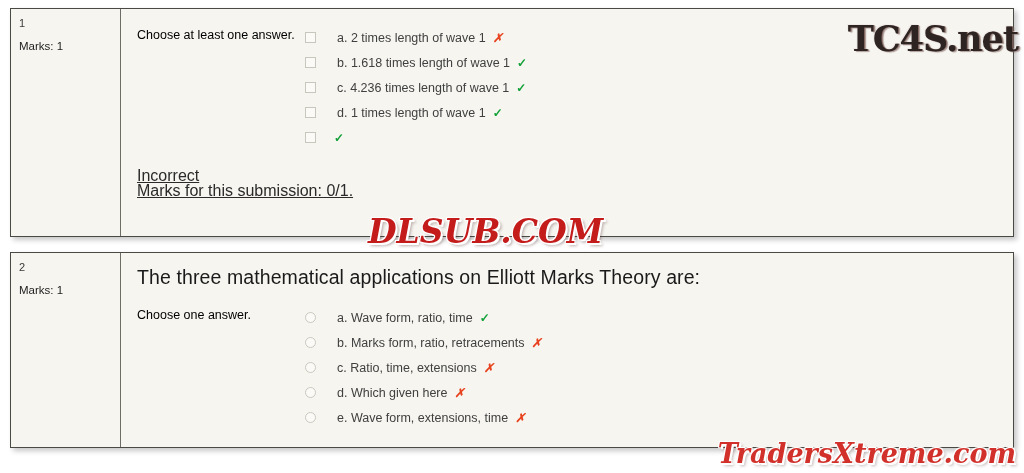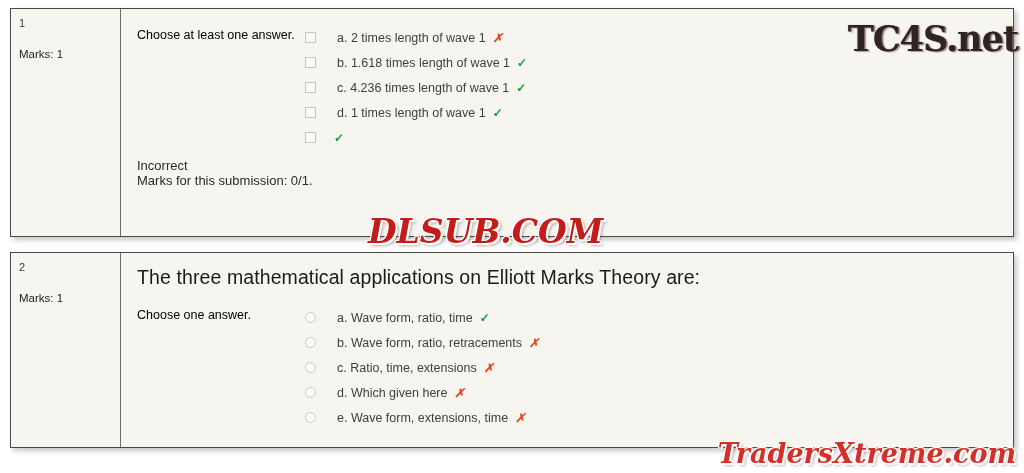--- a/index.html
+++ b/index.html
@@ -61,21 +61,21 @@
   }
   .q-number {
     font-size: 11px;
     color: #3a3a3a;
     line-height: 14px;
   }
   .q-marks {
     font-size: 11.5px;
     color: #222222;
     line-height: 16px;
-    margin-top: 16px;
+    margin-top: 8px;
   }
 
   
   .q-body {
     flex: 1 1 auto;
     position: relative;
     padding: 0;
     box-sizing: border-box;
   }
 
@@ -150,24 +150,25 @@
     font-size: 12px;
     padding-left: 7px;
     line-height: 16px;
     font-weight: bold;
   }
   .mark-correct { color: #11a037; }
   .mark-wrong { color: #e8431f; font-style: italic; }
 
   .q-feedback {
     padding-left: 16px;
-    margin-top: 8px;
-    font-size: 13px;
+    margin-top: 18px;
+    font-size: 16px;
     color: #2a2a2a;
     line-height: 15px;
+    text-decoration: underline;
   }
 
   
   .wm {
     position: absolute;
     font-family: "DejaVu Serif", serif;
     white-space: nowrap;
     pointer-events: none;
   }
 
@@ -299,21 +300,21 @@
                   <span class="radio-ctrl"></span>
                 </span>
               <span class="opt-label">a. Wave form, ratio, time</span>
               <span class="opt-mark mark-correct">✓</span>
             </div>
 
             <div class="option-row">
               <span class="opt-input">
                   <span class="radio-ctrl"></span>
                 </span>
-              <span class="opt-label">b. Wave form, ratio, retracements</span>
+              <span class="opt-label">b. Marks form, ratio, retracements</span>
               <span class="opt-mark mark-wrong">✗</span>
             </div>
 
             <div class="option-row">
               <span class="opt-input">
                   <span class="radio-ctrl"></span>
                 </span>
               <span class="opt-label">c. Ratio, time, extensions</span>
               <span class="opt-mark mark-wrong">✗</span>
             </div>

